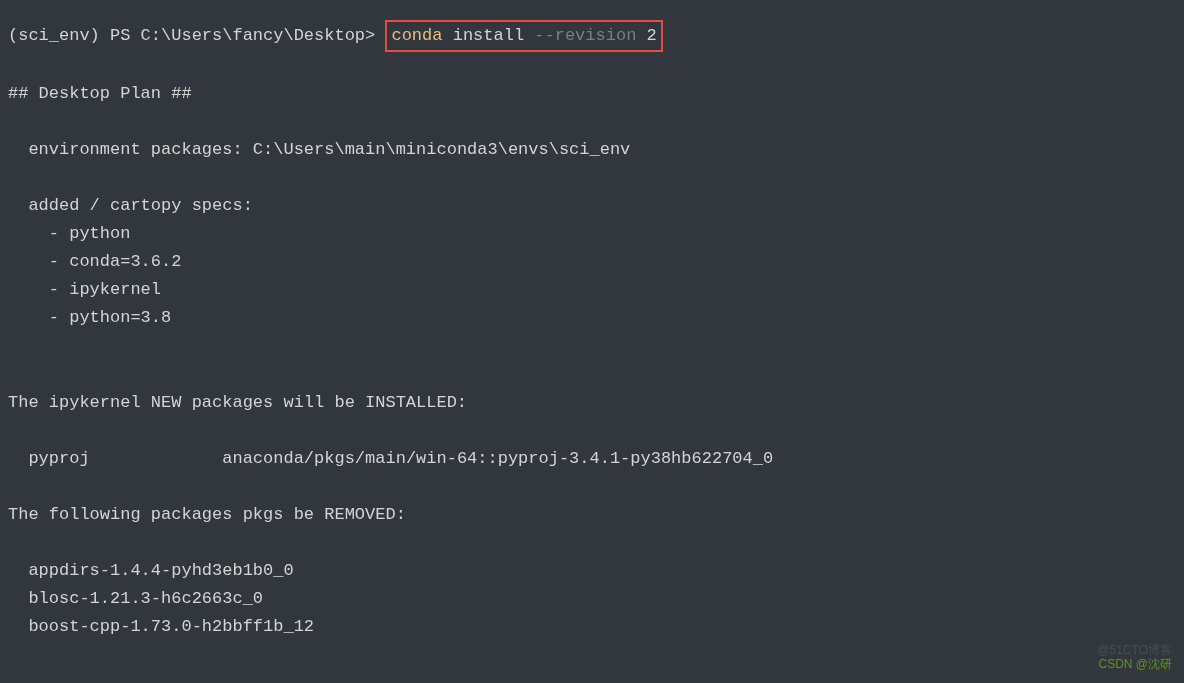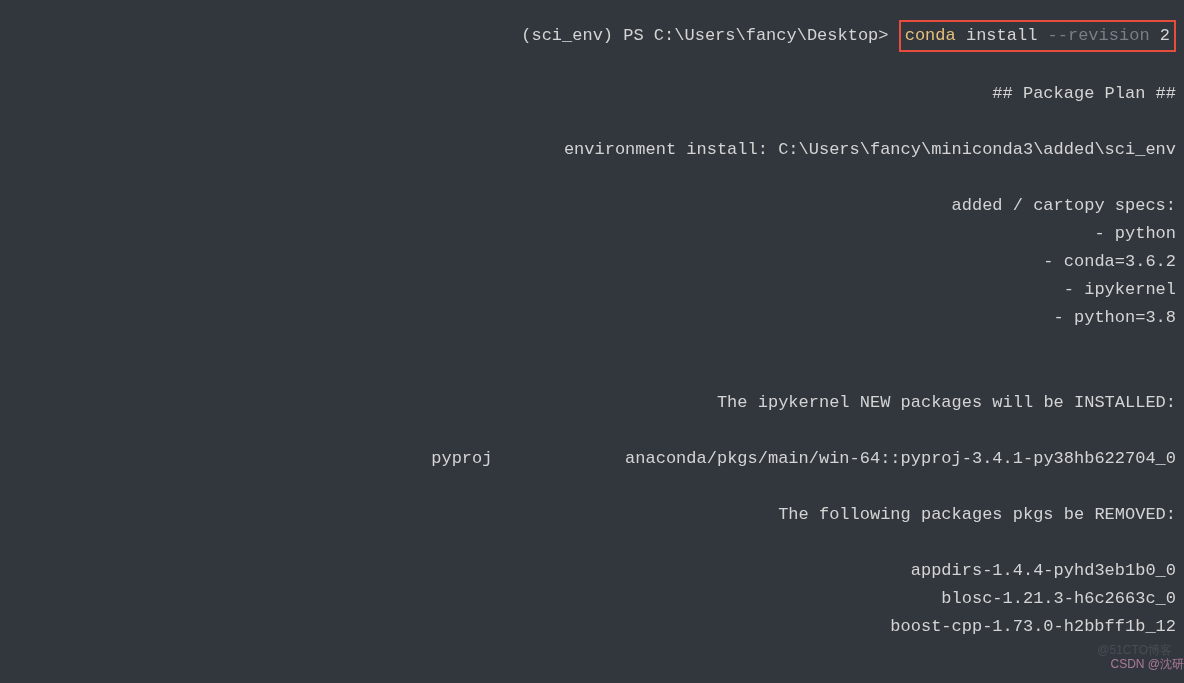--- a/index.html
+++ b/index.html
@@ -14,21 +14,20 @@
       color: #d4d4d4;
       padding: 20px 8px;
       width: 1184px;
       height: 683px;
       overflow: hidden;
       line-height: 1.65;
       position: relative;
     }
     .terminal-line {
       white-space: pre;
-      text-align: right;
     }
     .prompt {
       color: #d4d4d4;
     }
     .command-box {
       border: 2px solid #e74c3c;
       padding: 0 4px;
       display: inline-block;
     }
     .cmd-yellow {
@@ -36,44 +35,44 @@
     }
     .cmd-white {
       color: #d4d4d4;
     }
     .cmd-gray {
       color: #7a7e85;
     }
     .watermark {
       position: absolute;
       bottom: 8px;
-      right: 0;
-      color: #f9a8d4;
+      right: 12px;
+      color: #84cc16;
       font-size: 12px;
       font-family: sans-serif;
       opacity: 0.6;
     }
     .watermark2 {
       position: absolute;
       bottom: 22px;
       right: 12px;
       color: #6a6e75;
       font-size: 12px;
       font-family: sans-serif;
       opacity: 0.4;
     }
   </style>
 </head>
 <body>
 
 <div class="terminal-line"><span class="prompt">(sci_env) PS C:\Users\fancy\Desktop&gt; </span><span class="command-box"><span class="cmd-yellow">conda</span> <span class="cmd-white">install</span> <span class="cmd-gray">--revision</span> <span class="cmd-white">2</span></span></div>
 <div class="terminal-line">&nbsp;</div>
-<div class="terminal-line">## Package Plan ##</div>
+<div class="terminal-line">## Desktop Plan ##</div>
 <div class="terminal-line">&nbsp;</div>
-<div class="terminal-line"><span>  environment install: </span><span>C:\Users\fancy\miniconda3\added\sci_env</span></div>
+<div class="terminal-line"><span>  environment packages: </span><span>C:\Users\main\miniconda3\envs\sci_env</span></div>
 <div class="terminal-line">&nbsp;</div>
 <div class="terminal-line">  added / cartopy specs:</div>
 <div class="terminal-line">    - python</div>
 <div class="terminal-line">    - conda=3.6.2</div>
 <div class="terminal-line">    - ipykernel</div>
 <div class="terminal-line">    - python=3.8</div>
 <div class="terminal-line">&nbsp;</div>
 <div class="terminal-line">&nbsp;</div>
 <div class="terminal-line">The ipykernel NEW packages will be INSTALLED:</div>
 <div class="terminal-line">&nbsp;</div>

